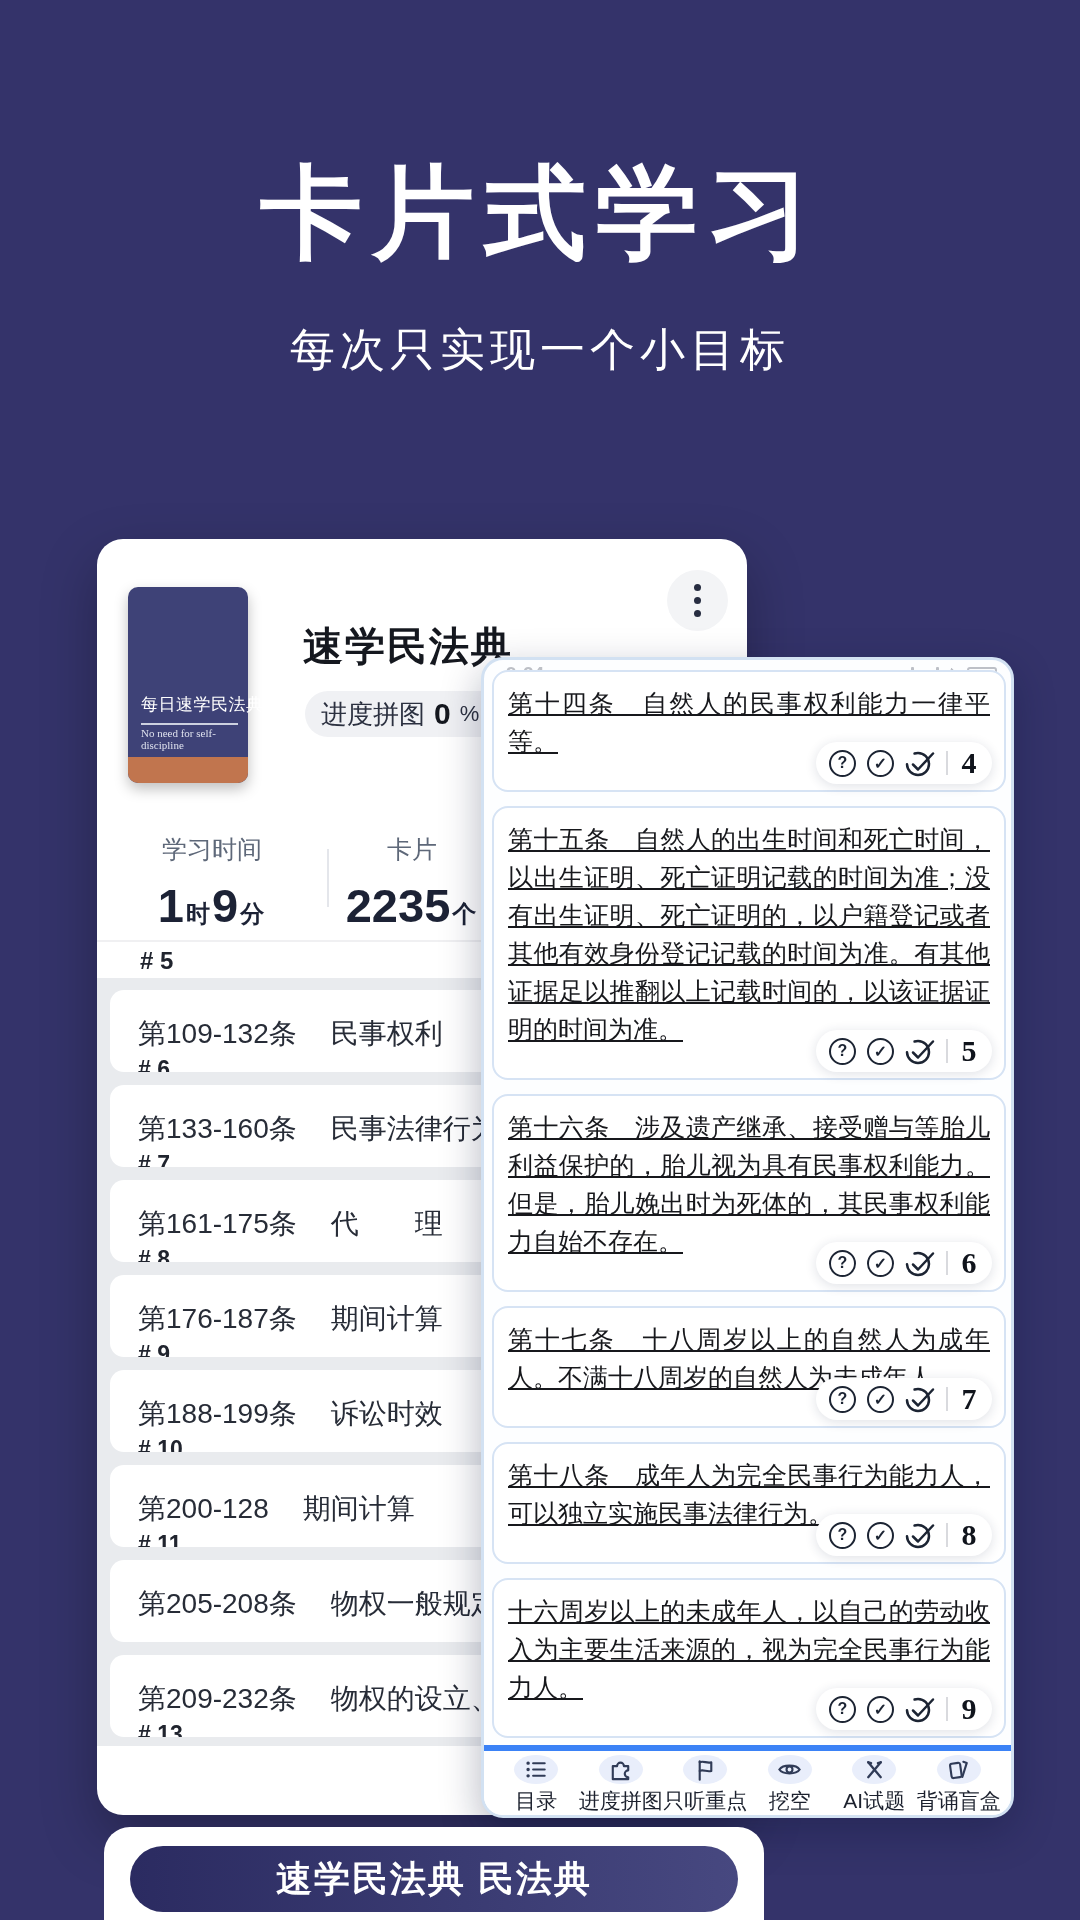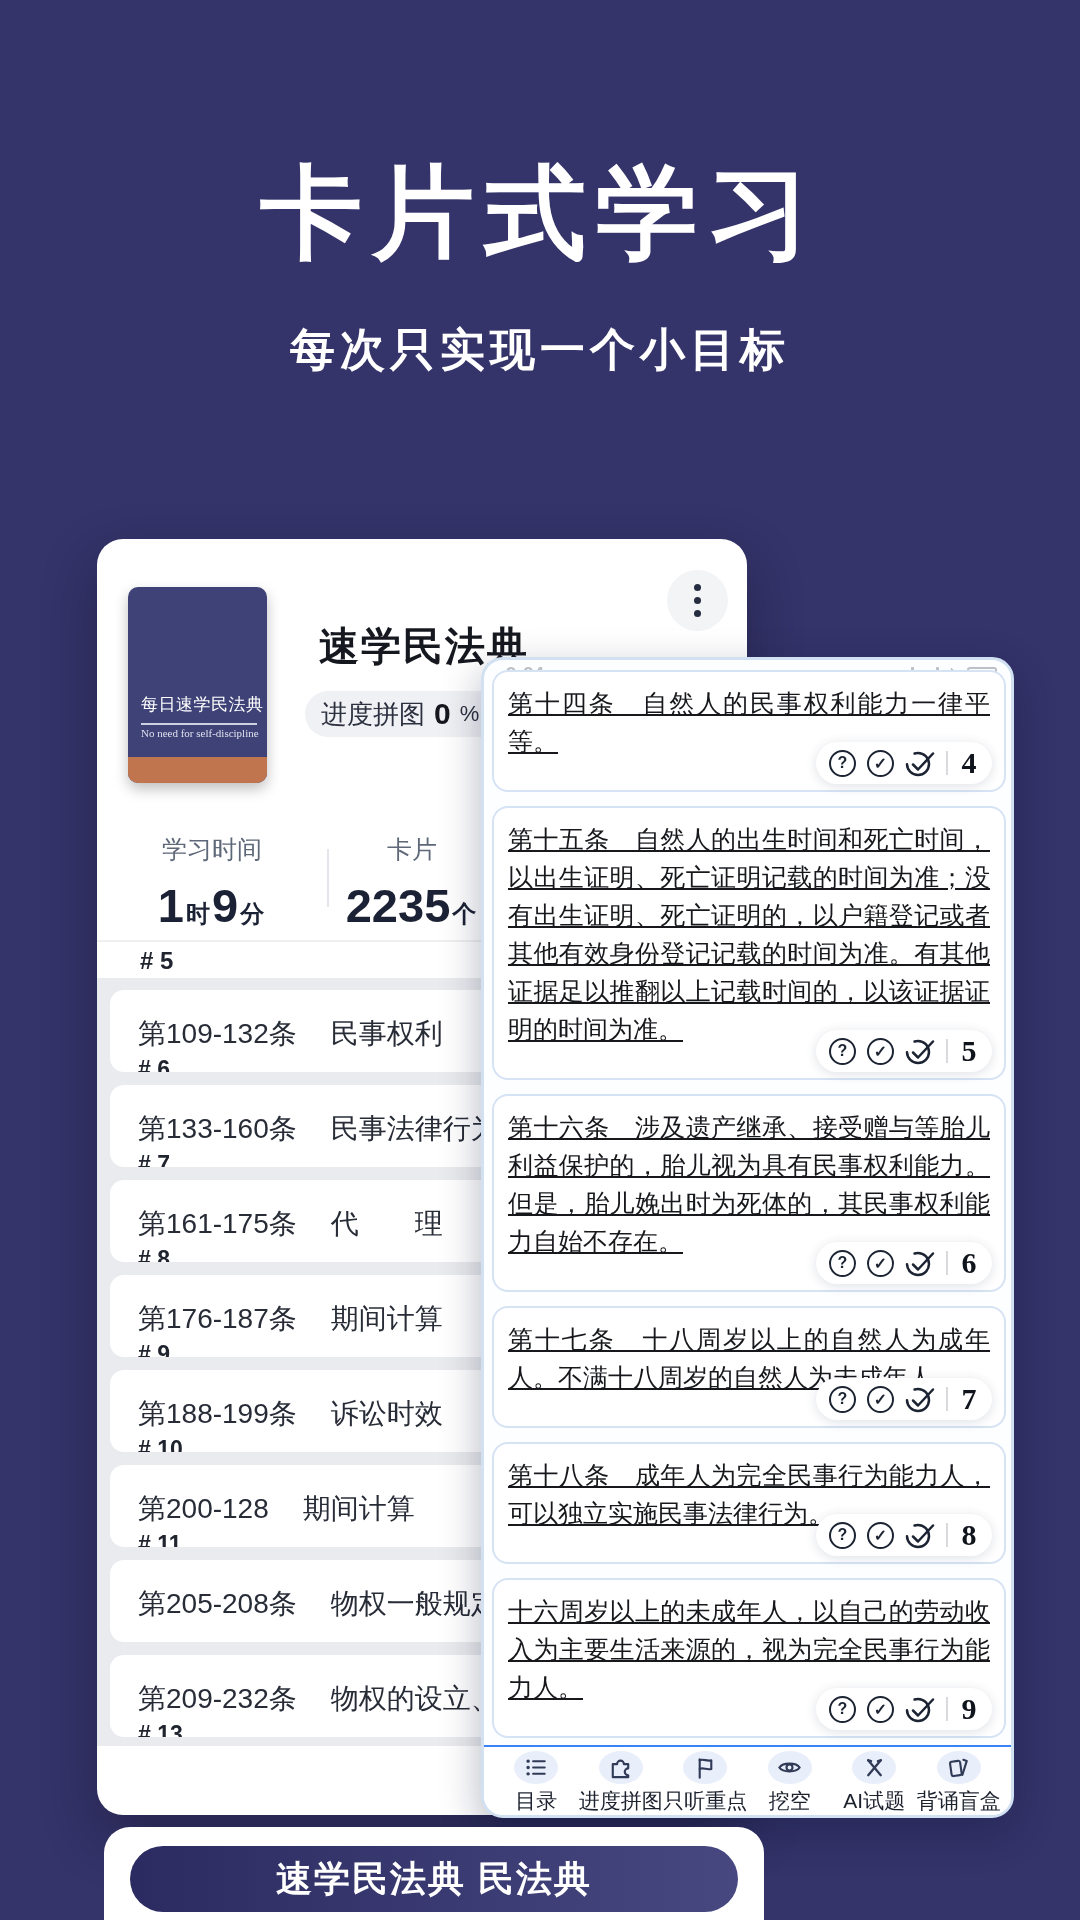--- a/index.html
+++ b/index.html
@@ -4,36 +4,36 @@
 <style>
   html,body{margin:0;padding:0;background:#34336a;}
   *{box-sizing:border-box;}
   .screen{position:relative;width:1080px;height:1920px;background:#34336a;overflow:hidden;
           font-family:"Liberation Sans",sans-serif;}
 
   
   .hero-title{position:absolute;top:146px;left:0;width:100%;text-align:center;
               color:#ffffff;font-size:102px;font-weight:bold;letter-spacing:10px;}
   .hero-sub{position:absolute;top:320px;left:0;width:100%;text-align:center;
-            color:#ffffff;font-size:45px;font-weight:bold;letter-spacing:5px;}
+            color:#ffffff;font-size:45px;font-weight:normal;letter-spacing:5px;}
 
   
   .book-card{position:absolute;left:97px;top:539px;width:650px;height:1276px;background:#ffffff;
              border-radius:26px;box-shadow:0 22px 55px rgba(0,0,0,.28);z-index:1;overflow:hidden;}
-  .cover{position:absolute;left:31px;top:48px;width:139px;height:196px;border-radius:10px;
+  .cover{position:absolute;left:31px;top:48px;width:120px;height:196px;border-radius:10px;
          background:#3e4277;box-shadow:0 6px 14px rgba(0,0,0,.25);}
   .cover-title{position:absolute;left:13px;right:10px;top:106px;color:#ffffff;
                font-family:"Liberation Serif",serif;font-size:17px;letter-spacing:.5px;
                padding-bottom:7px;border-bottom:2px solid #cdd1e0;white-space:nowrap;}
   .cover-sub{position:absolute;left:13px;right:6px;top:140px;color:#dfe2ee;
              font-family:"Liberation Serif",serif;font-size:11px;}
   .cover-strip{position:absolute;left:0;right:0;bottom:0;height:26px;background:#c1754e;
                border-radius:0 0 10px 10px;}
   .book-title{position:absolute;left:206px;top:80px;font-family:"Liberation Serif",serif;
-              font-weight:bold;font-size:40px;color:#15181f;letter-spacing:2px;margin-left:16px;}
+              font-weight:bold;font-size:40px;color:#15181f;letter-spacing:2px;}
   .progress-pill{position:absolute;left:208px;top:152px;height:46px;border-radius:23px;
                  background:#f0f1f4;display:inline-flex;align-items:center;gap:9px;padding:0 16px;
                  cursor:pointer;}
   .progress-label{font-size:26px;color:#2c3140;}
   .progress-value{font-size:30px;font-weight:bold;color:#15181f;}
   .progress-pct{font-size:22px;color:#2c3140;}
   .progress-chev{font-size:32px;color:#3a3f4e;line-height:20px;margin-top:-4px;}
   .menu-btn{position:absolute;left:570px;top:31px;width:61px;height:61px;border-radius:50%;
             background:#f3f4f6;display:flex;flex-direction:column;align-items:center;
             justify-content:center;gap:6px;cursor:pointer;}
@@ -84,21 +84,21 @@
         padding:0 13px;}
   .mini{width:27px;height:27px;border:2.5px solid #1c2433;border-radius:50%;display:flex;
         align-items:center;justify-content:center;font-size:16px;font-weight:bold;color:#1c2433;
         cursor:pointer;}
   .mini-svg{width:30px;height:28px;cursor:pointer;display:flex;align-items:center;}
   .pill-div{width:2px;height:24px;background:#d9dade;}
   .count{font-family:"Liberation Serif",serif;font-size:30px;font-weight:bold;color:#10141c;
          min-width:20px;text-align:center;}
 
   .toolbar{position:absolute;left:0;right:0;bottom:0;height:70px;background:#ffffff;
-           border-top:2px solid #3b82f6;display:flex;justify-content:space-between;
+           border-top:6px solid #3b82f6;display:flex;justify-content:space-between;
            padding:4px 10px 0 10px;}
   .tool{display:flex;flex-direction:column;align-items:center;gap:3px;width:86px;cursor:pointer;}
   .tool-icon{width:44px;height:44px;border-radius:50%;background:#e9eefb;display:flex;
              align-items:center;justify-content:center;}
   .tool-icon svg{width:27px;height:27px;}
   .tool-label{font-size:21px;color:#1c212e;white-space:nowrap;}
 
   
   .bottom-bar{position:absolute;left:104px;top:1827px;width:660px;height:93px;background:#ffffff;
               border-radius:26px 26px 0 0;z-index:6;}

